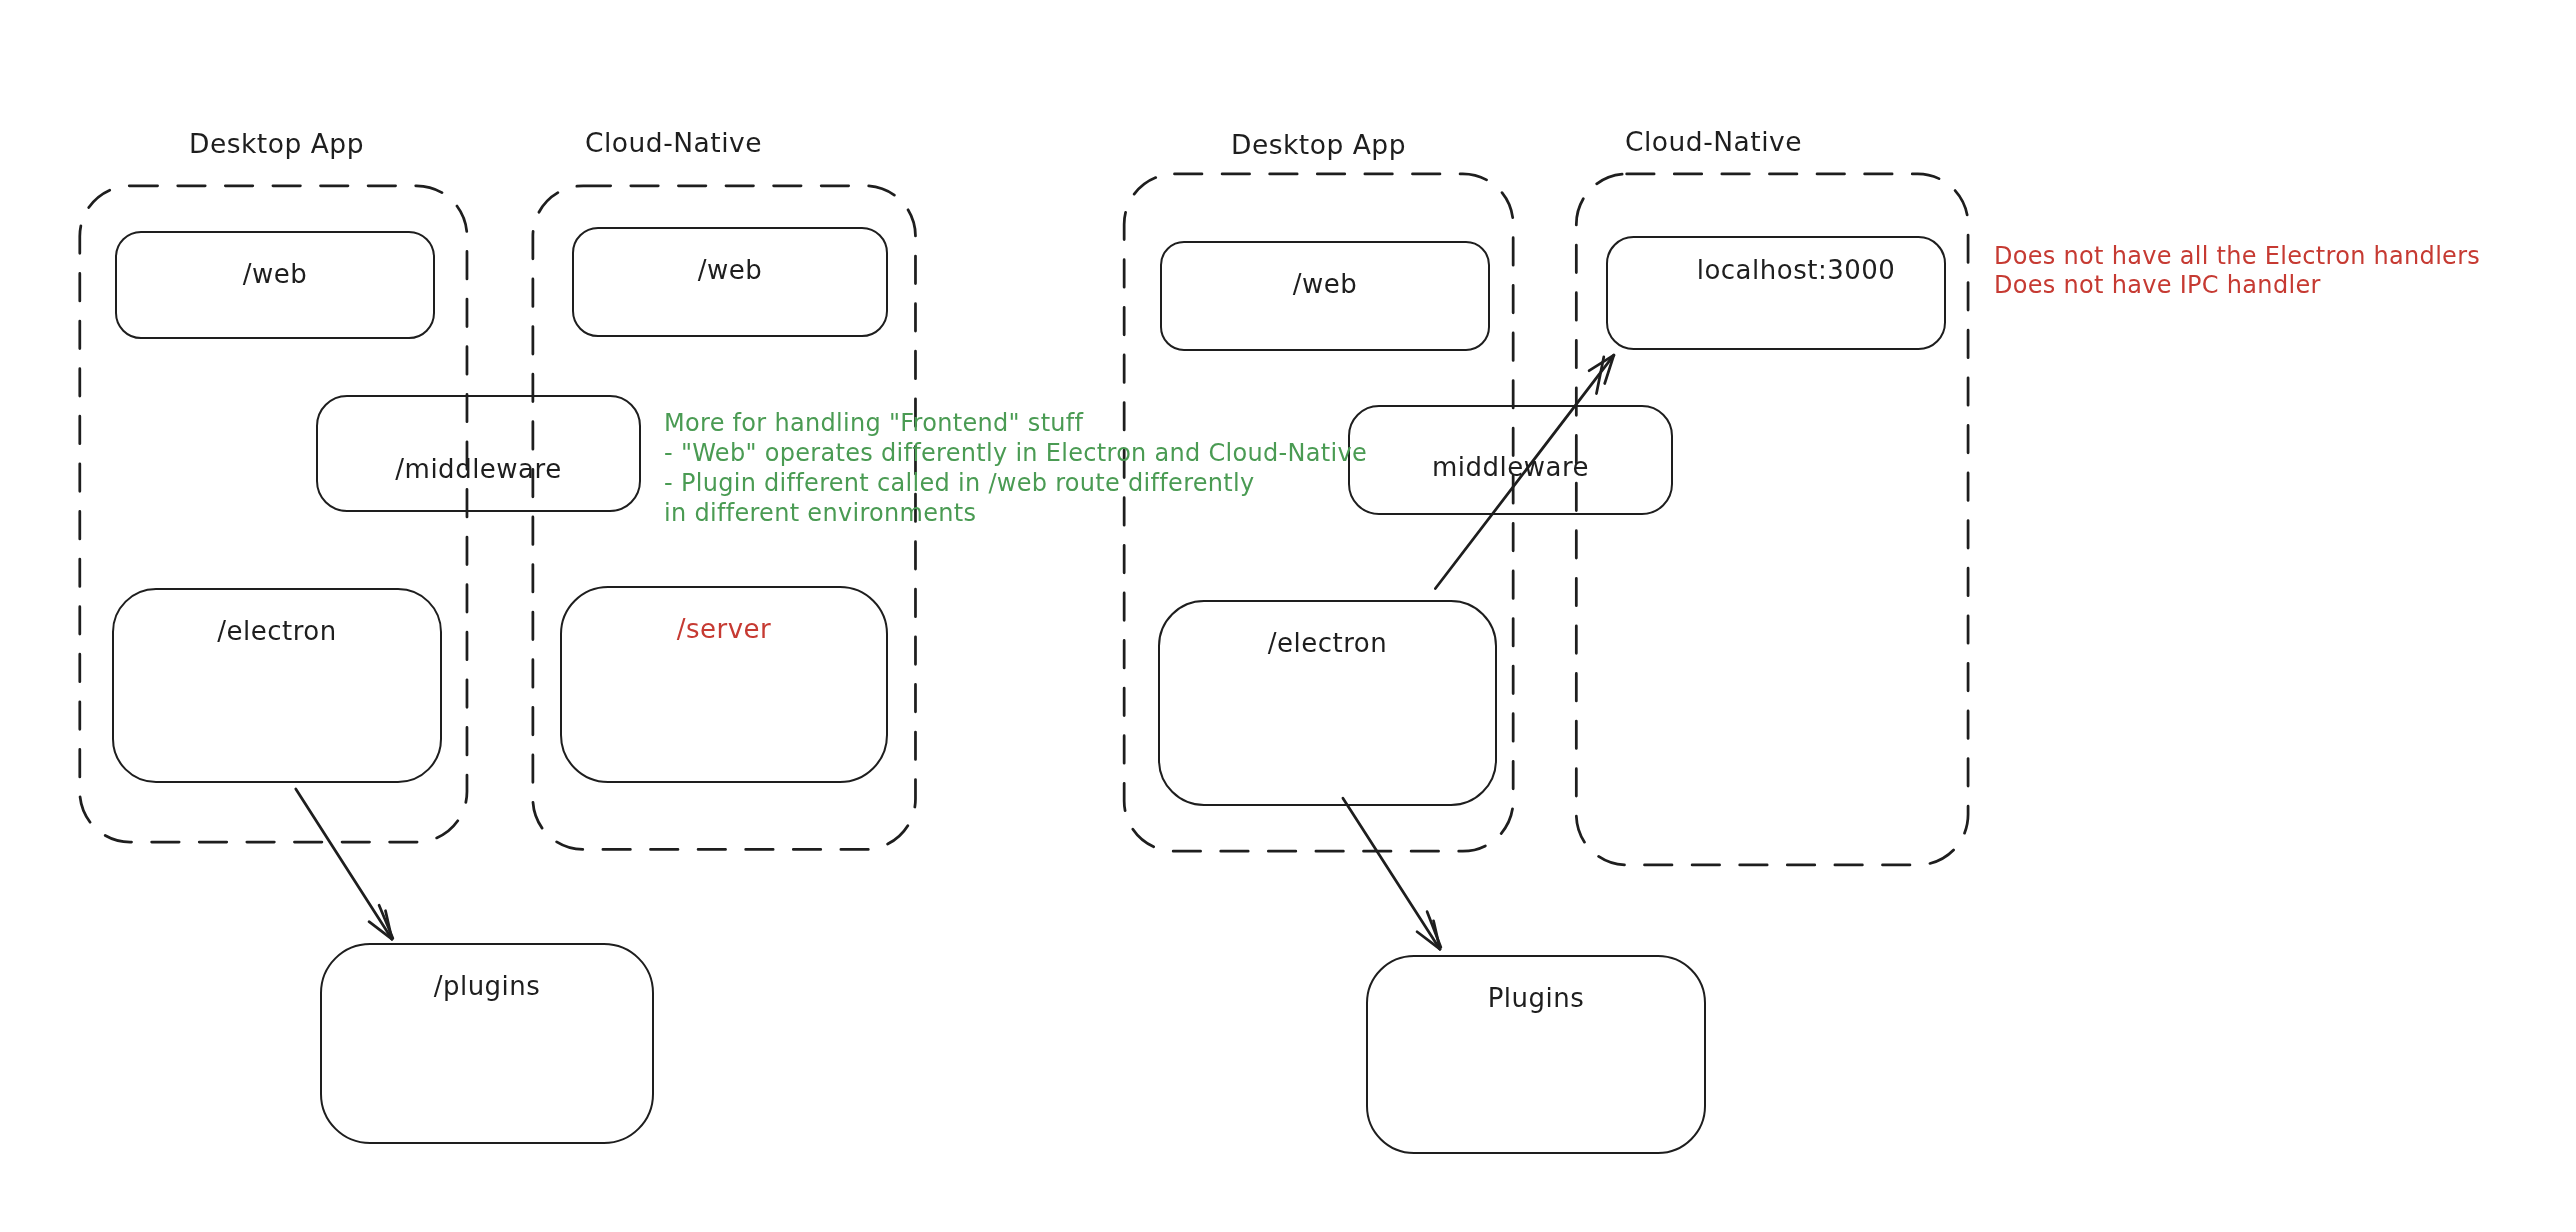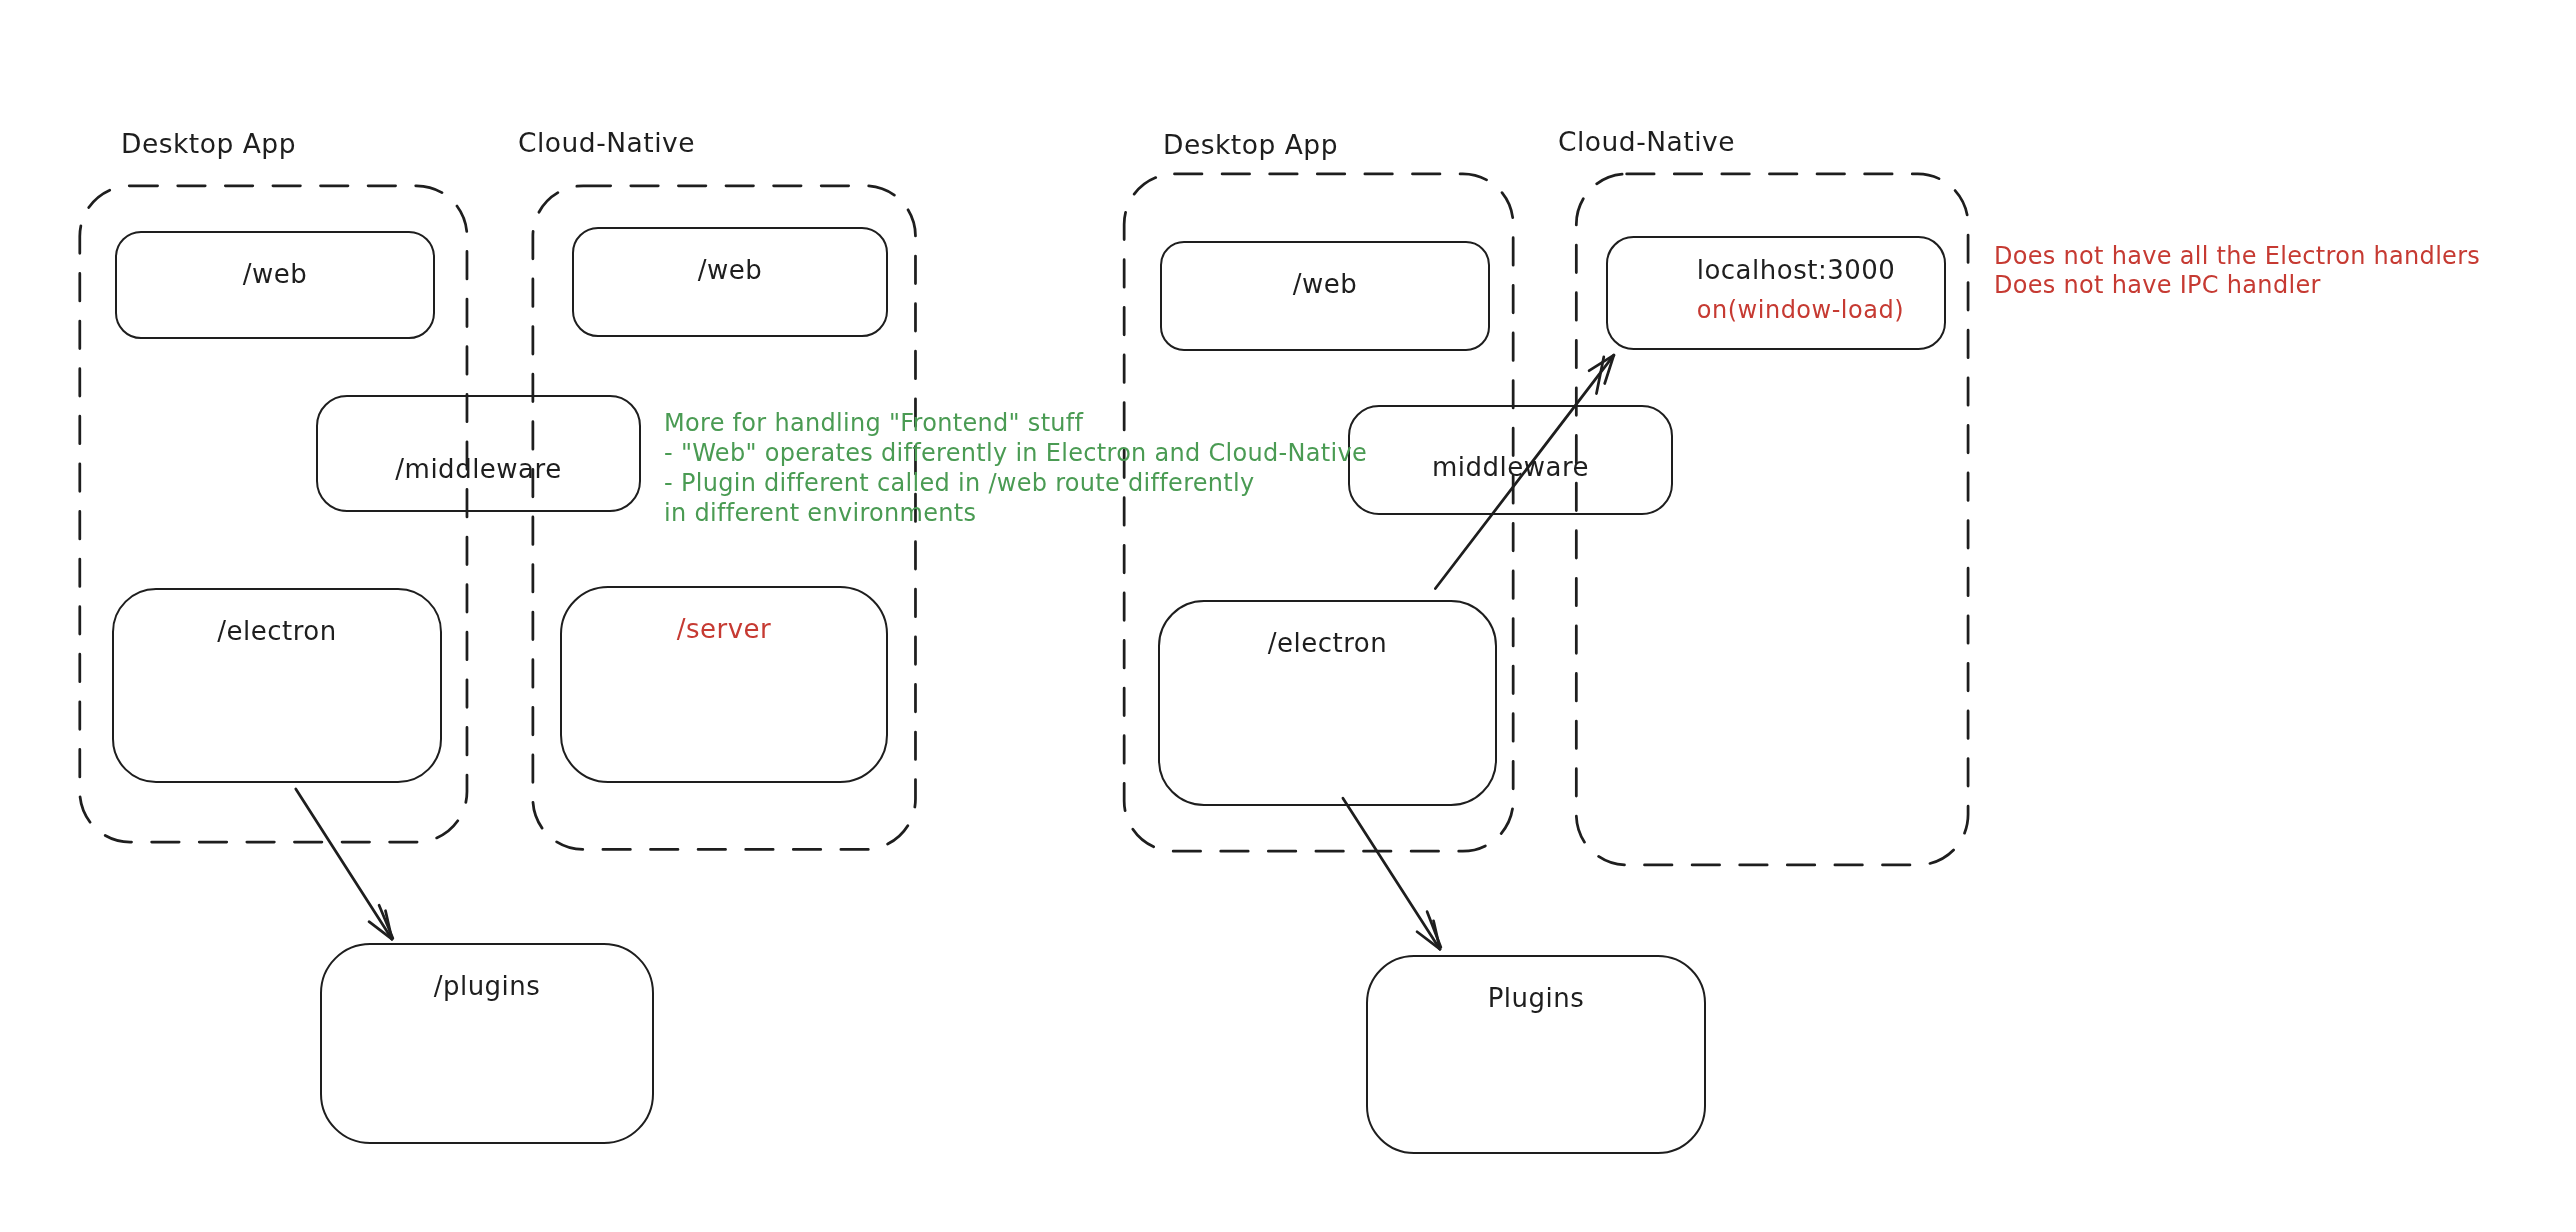--- a/index.html
+++ b/index.html
@@ -14,20 +14,21 @@
   }
   svg.layer {
     position: absolute;
     left: 0; top: 0;
     width: 2576px; height: 1232px;
     pointer-events: none;
   }
   .container-label {
     position: absolute;
     width: 311px;
+    text-align: center;
     font-size: 26.5px;
     letter-spacing: 0.5px;
     color: #1e1e1e;
     white-space: nowrap;
   }
   .box {
     position: absolute;
     border: 2.7px solid #1e1e1e;
     background: transparent;
     box-sizing: border-box;
@@ -106,21 +107,20 @@
   <div class="box" style="left:560px; top:586px; width:328px; height:197px; border-radius:48px;">
     <div class="box-label red-text">/server</div>
   </div>
 
   <div class="box" style="left:1160px; top:241px; width:330px; height:110px; border-radius:24px;">
     <div class="box-label">/web</div>
   </div>
 
   <div class="box" style="left:1606px; top:236px; width:340px; height:114px; border-radius:27.5px;padding-left:40px;">
     <div class="box-label" style="padding-top:16.5px;">localhost:3000</div>
-    <div class="box-sublabel red-text">on(window-load)</div>
   </div>
 
   <div class="box" style="left:1348px; top:405px; width:325px; height:110px; border-radius:31px;">
     <div class="box-label centered" style="padding-top:45px;">middleware</div>
   </div>
 
   <div class="box" style="left:1158px; top:600px; width:339px; height:206px; border-radius:46px;">
     <div class="box-label">/electron</div>
   </div>
 

